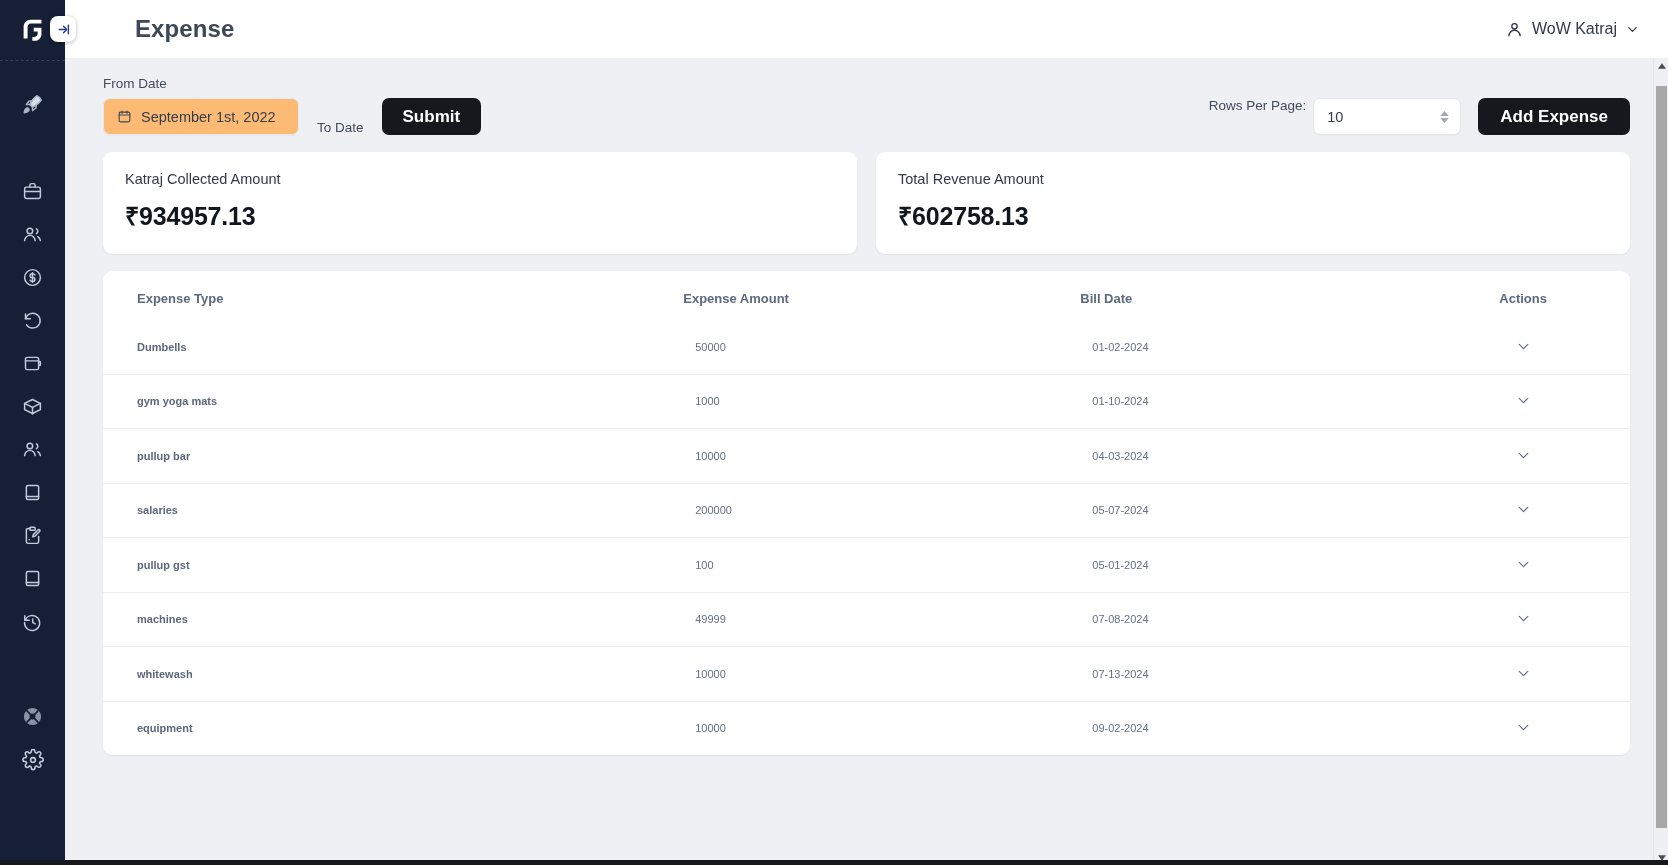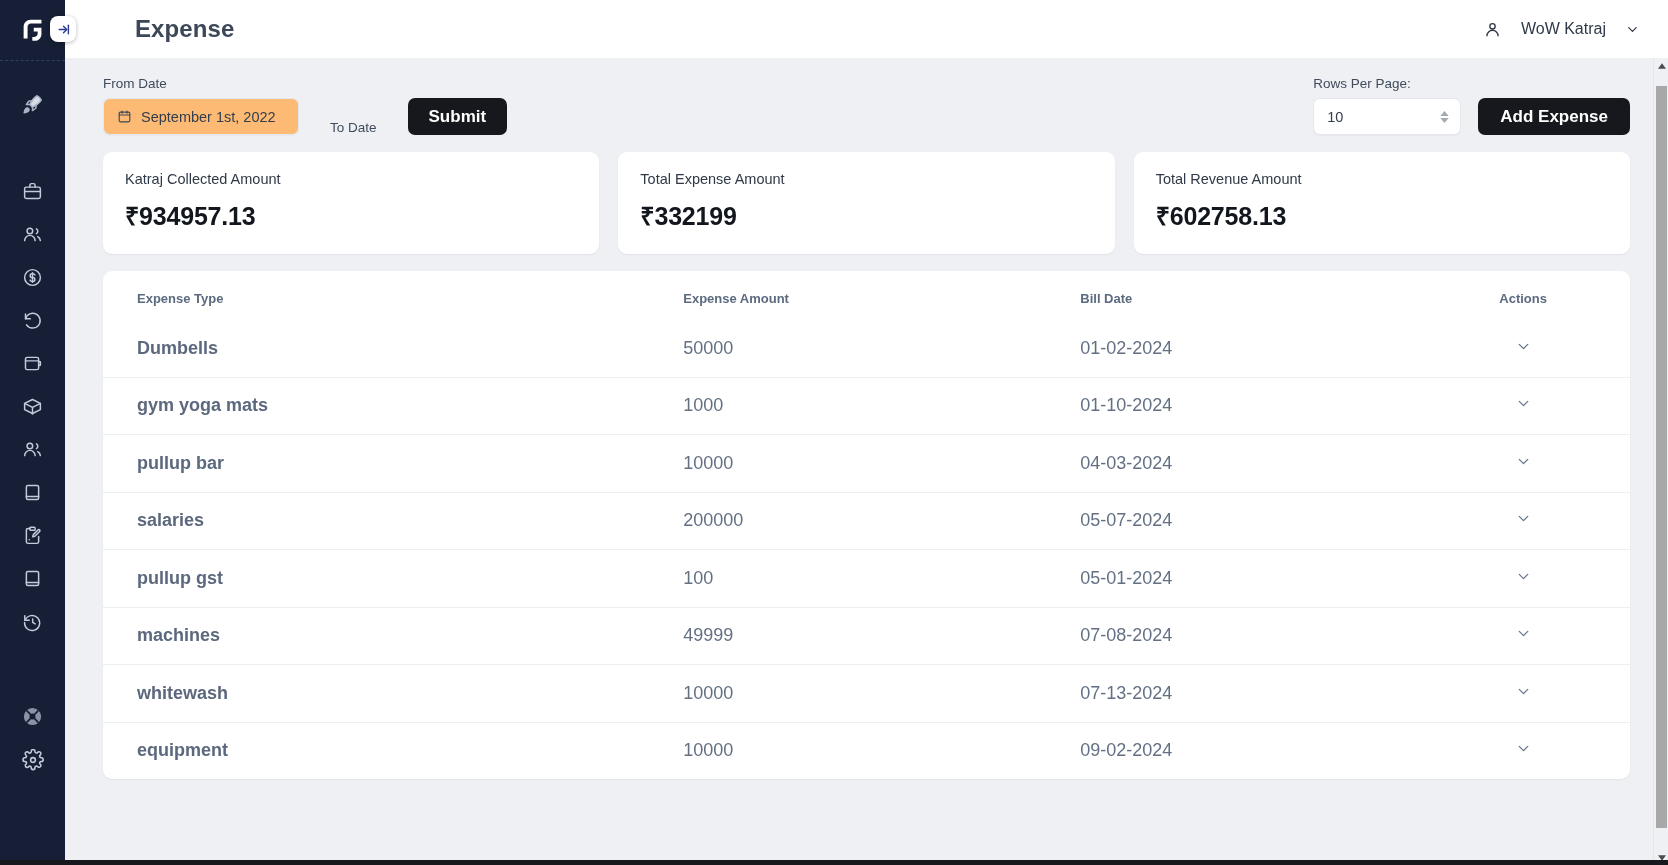--- a/index.html
+++ b/index.html
@@ -58,57 +58,57 @@
   .topbar {
     height: 58px; background: #ffffff;
     display: flex; align-items: center; justify-content: space-between;
     padding: 0 28px 0 70px;
     flex: 0 0 58px;
   }
   .page-title {
     font-size: 24px; font-weight: bold; color: #3c4758; letter-spacing: .1px;
   }
   .user-box {
-    display: flex; align-items: center; gap: 19px;
+    display: flex; align-items: center; gap: 8px;
     font-size: 16px; color: #2e3846; cursor: pointer;
   }
   .user-name { font-size: 16px; color: #303a49; }
 
   .content {
     flex: 1 1 auto; background: #eef0f4;
     padding: 14px 0 0 0; position: relative; overflow: hidden;
   }
   .content-inner { padding: 0 38px 0 38px; }
 
   
   .filterbar {
     display: flex; align-items: flex-end; justify-content: space-between;
     padding: 4px 0 0 0;
   }
-  .filters-left { display: flex; align-items: flex-end; gap: 31px; }
+  .filters-left { display: flex; align-items: flex-end; gap: 18px; }
   .field-group { display: flex; flex-direction: column; gap: 7px; }
   .field-label { font-size: 13.5px; color: #404b5c; font-weight: normal; }
   .date-input {
     width: 196px; height: 37px; background: #fdba74;
     border: 1px solid #e4e7ec; border-radius: 7px;
     display: flex; align-items: center; gap: 9px;
     padding: 0 13px; cursor: pointer;
     box-shadow: 0 1px 1px rgba(16,24,40,.03);
   }
   .date-text { font-size: 14.5px; color: #333d4d; white-space: nowrap; }
   .btn-dark {
     background: #16181d; color: #fff; border: none;
     border-radius: 7px; height: 37px; padding: 0 21px;
     font-size: 17px; font-weight: bold; cursor: pointer;
     font-family: "Liberation Sans", sans-serif;
   }
   .submit-btn { margin-bottom: 0; }
 
   .filters-right { display: flex; align-items: flex-end; gap: 17px; }
-  .rows-group { display: flex; flex-direction: column; gap: 7px; }
+  .rows-group { display: flex; flex-direction: row; gap: 7px; }
   .rows-label { font-size: 13.5px; color: #404b5c; }
   .select-wrap {
     width: 148px; height: 37px; background: #fff;
     border: 1px solid #e4e7ec; border-radius: 7px;
     display: flex; align-items: center; justify-content: space-between;
     padding: 0 11px 0 13px; cursor: pointer;
     box-shadow: 0 1px 1px rgba(16,24,40,.03);
   }
   .select-value { font-size: 14.5px; color: #333d4d; }
   .stepper { display: flex; flex-direction: column; gap: 2px; opacity: .55; }
@@ -135,22 +135,22 @@
   table { width: 100%; border-collapse: collapse; table-layout: fixed; }
   thead th {
     font-size: 13px; font-weight: bold; color: #5c6a80;
     text-align: left; padding: 20px 0 14px 0;
   }
   th.c-type   { width: 38%; padding-left: 34px; }
   th.c-amount { width: 26%; }
   th.c-date   { width: 22%; }
   th.c-act    { width: 14%; text-align: center; }
   tbody td {
-    font-size: 18px; color: #5e6b80;
-    padding: 17px 0; border-top: 1px solid #edeff2;
+    font-size: 11px; color: #5e6b80;
+    padding: 17px 12px; border-top: 1px solid #edeff2;
   }
   td.c-type {
     padding-left: 34px; font-weight: bold; color: #5b687d;
   }
   td.c-amount { color: #637084; }
   td.c-date   { color: #637084; }
   td.c-act    { text-align: center; }
   tbody tr:first-child td { border-top: none; }
   .chev-btn {
     display: inline-flex; align-items: center; justify-content: center;
@@ -376,24 +376,20 @@
             <button class="btn-dark add-btn">Add Expense</button>
           </div>
         </div>
 
         <div class="cards">
           <div class="card">
             <div class="card-label">Katraj Collected Amount</div>
             <div class="card-value">₹934957.13</div>
           </div>
           <div class="card">
-            <div class="card-label">Total Expense Amount</div>
-            <div class="card-value">₹332199</div>
-          </div>
-          <div class="card">
             <div class="card-label">Total Revenue Amount</div>
             <div class="card-value">₹602758.13</div>
           </div>
         </div>
 
         <div class="table-card">
           <table>
             <thead>
               <tr>
                 <th class="c-type">Expense Type</th>

